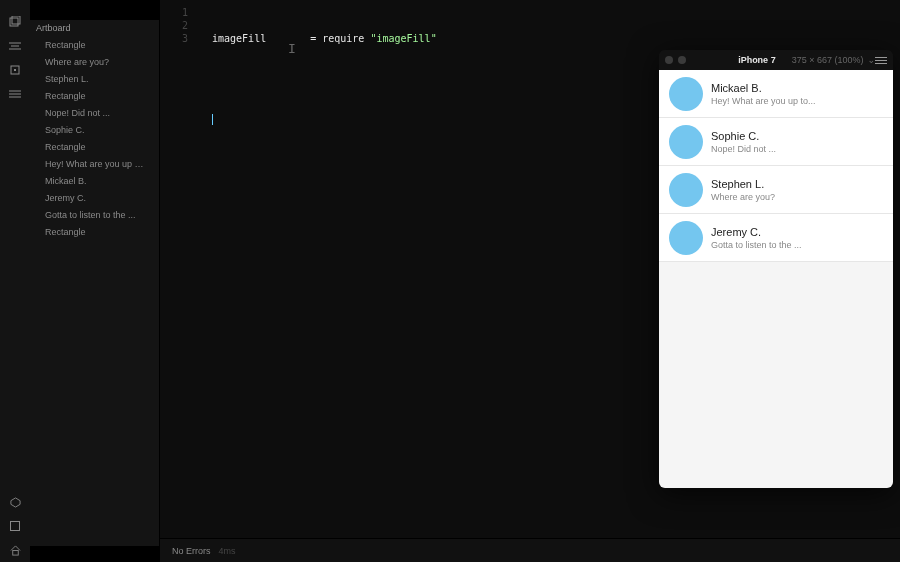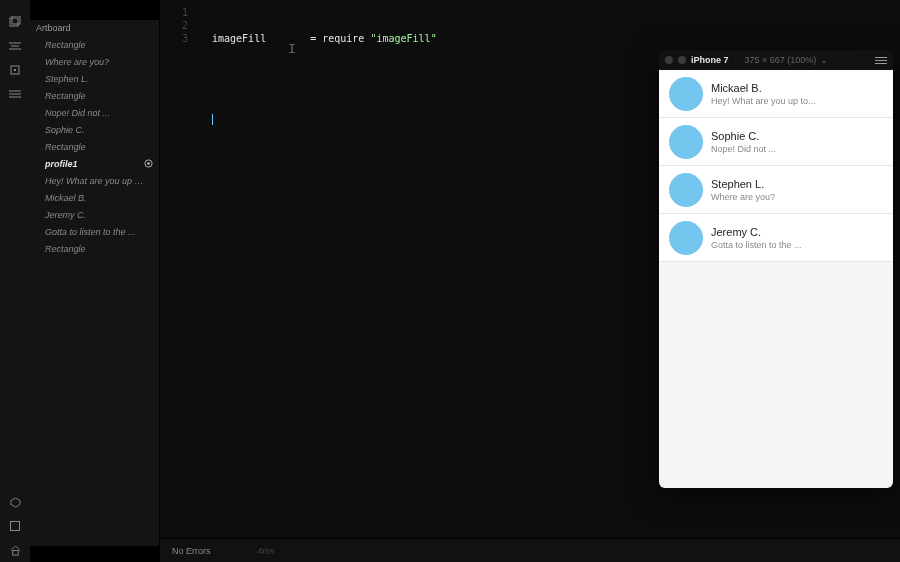--- a/index.html
+++ b/index.html
@@ -37,21 +37,20 @@
   }
   .sidebar-title {
     padding: 3px 6px; color: #999; font-size: 9px;
   }
   .layer {
     display: flex; align-items: center;
     height: 17px; padding-left: 15px; padding-right: 6px;
     color: #8a8a8a; font-size: 9px;
     cursor: pointer;
     position: relative;
-    font-style: italic;
   }
   .layer.bold { color: #e6e6e6; font-weight: 600; }
   .layer .target {
     margin-left: auto;
     display: inline-flex;
   }
   .layer .target svg { display: block; }
   .layer .txt {
     white-space: nowrap; overflow: hidden; text-overflow: ellipsis;
     max-width: 100px;
@@ -90,23 +89,22 @@
     left: 128px; top: 41px; pointer-events: none;
   }
 
   
   .statusbar {
     position: absolute; left: 160px; right: 0; bottom: 0; height: 24px;
     background: #111;
     display: flex; align-items: center;
     padding-left: 12px; color: #888; font-size: 9px;
     border-top: 1px solid #000;
-    gap: 33px;
-  }
-  .statusbar .timing { color: #444; margin-left: 14px; }
+  }
+  .statusbar .timing { color: #444; margin-left: 8px; }
 
   
   .preview {
     position: absolute;
     left: 659px; top: 50px;
     width: 234px; height: 438px;
     background: #121212;
     border-radius: 6px;
     box-shadow: 0 6px 30px rgba(0,0,0,0.7);
     overflow: hidden;
@@ -117,21 +115,21 @@
     padding: 0 6px;
     background: #121212;
     color: #aaa; font-size: 9px;
   }
   .pv-dot {
     width: 8px; height: 8px; border-radius: 50%;
     background: #3b3b3b; margin-right: 5px;
   }
   .pv-title-wrap {
     flex: 1; text-align: center;
-    display: flex; align-items: center; justify-content: flex-start;
+    display: flex; align-items: center; justify-content: flex-end;
   }
   .pv-title { color: #e6e6e6; font-weight: 600; font-size: 9px; }
   .pv-dims  { color: #666; font-size: 9px; margin-left: 16px; }
   .pv-chevron { color: #666; margin-left: 4px; }
   .pv-menu {
     width: 12px; display: flex; flex-direction: column; gap: 2px;
     cursor: pointer;
   }
   .pv-menu span { display: block; height: 1px; background: #999; }
 
@@ -223,29 +221,20 @@
         <span class="txt">Rectangle</span>
       </div>
       <div class="layer">
         <span class="txt">Nope! Did not ...</span>
       </div>
       <div class="layer">
         <span class="txt">Sophie C.</span>
       </div>
       <div class="layer">
         <span class="txt">Rectangle</span>
-      </div>
-      <div class="layer bold">
-        <span class="txt">profile1</span>
-        <span class="target">
-          <svg width="9" height="9" viewBox="0 0 10 10">
-            <circle cx="5" cy="5" r="4" fill="none" stroke="#bbb" stroke-width="1"></circle>
-            <circle cx="5" cy="5" r="1.5" fill="#bbb"></circle>
-          </svg>
-        </span>
       </div>
       <div class="layer">
         <span class="txt">Hey! What are you up to...</span>
       </div>
       <div class="layer">
         <span class="txt">Mickael B.</span>
       </div>
       <div class="layer">
         <span class="txt">Jeremy C.</span>
       </div>

